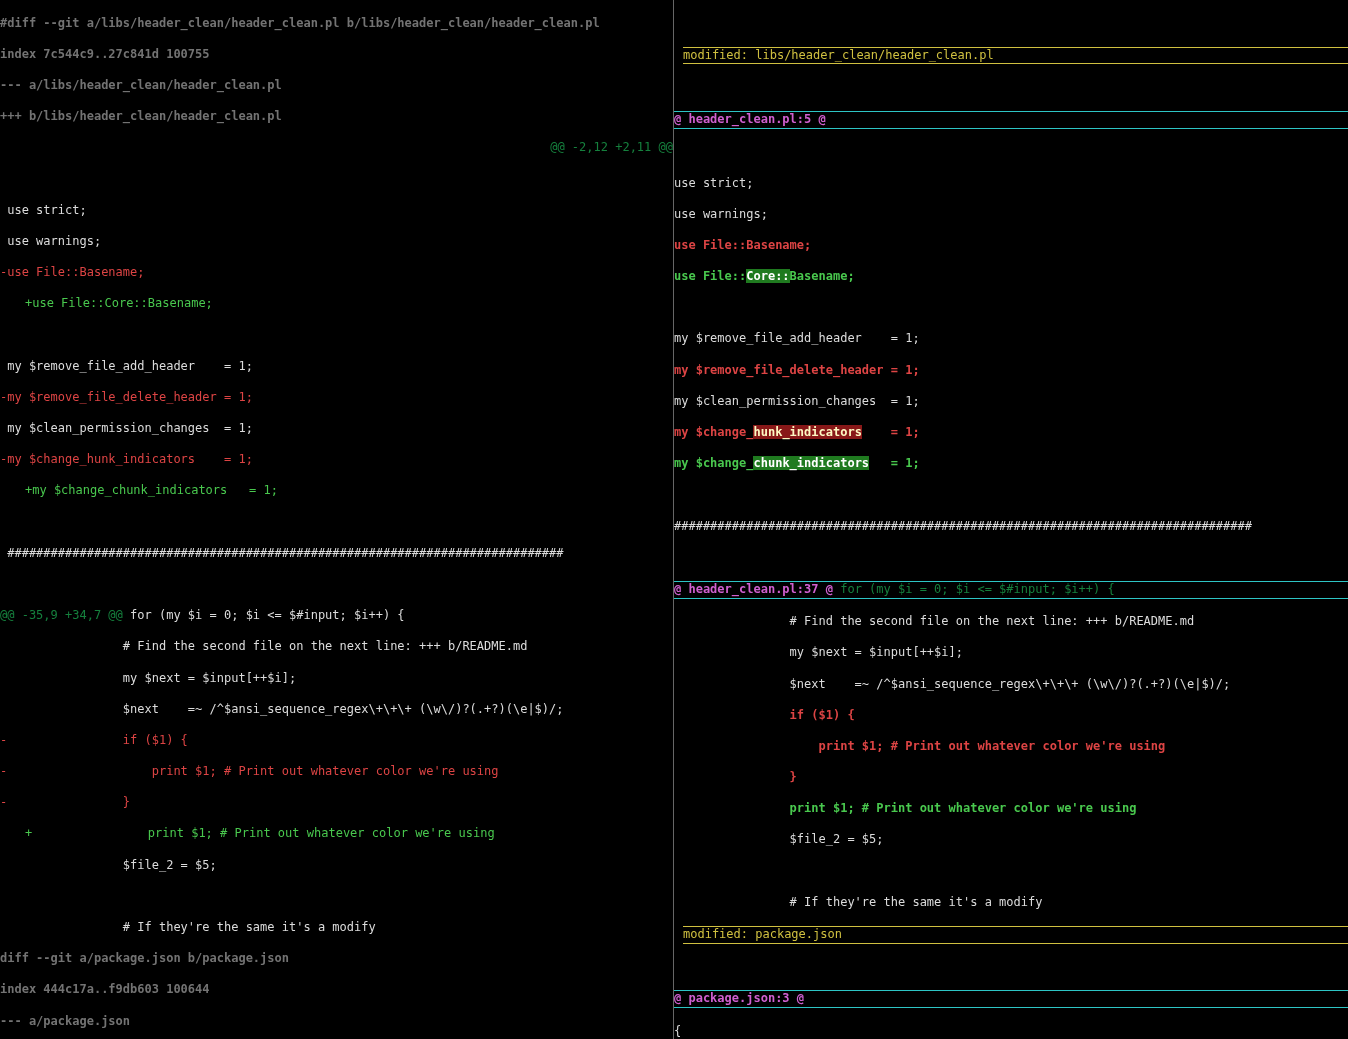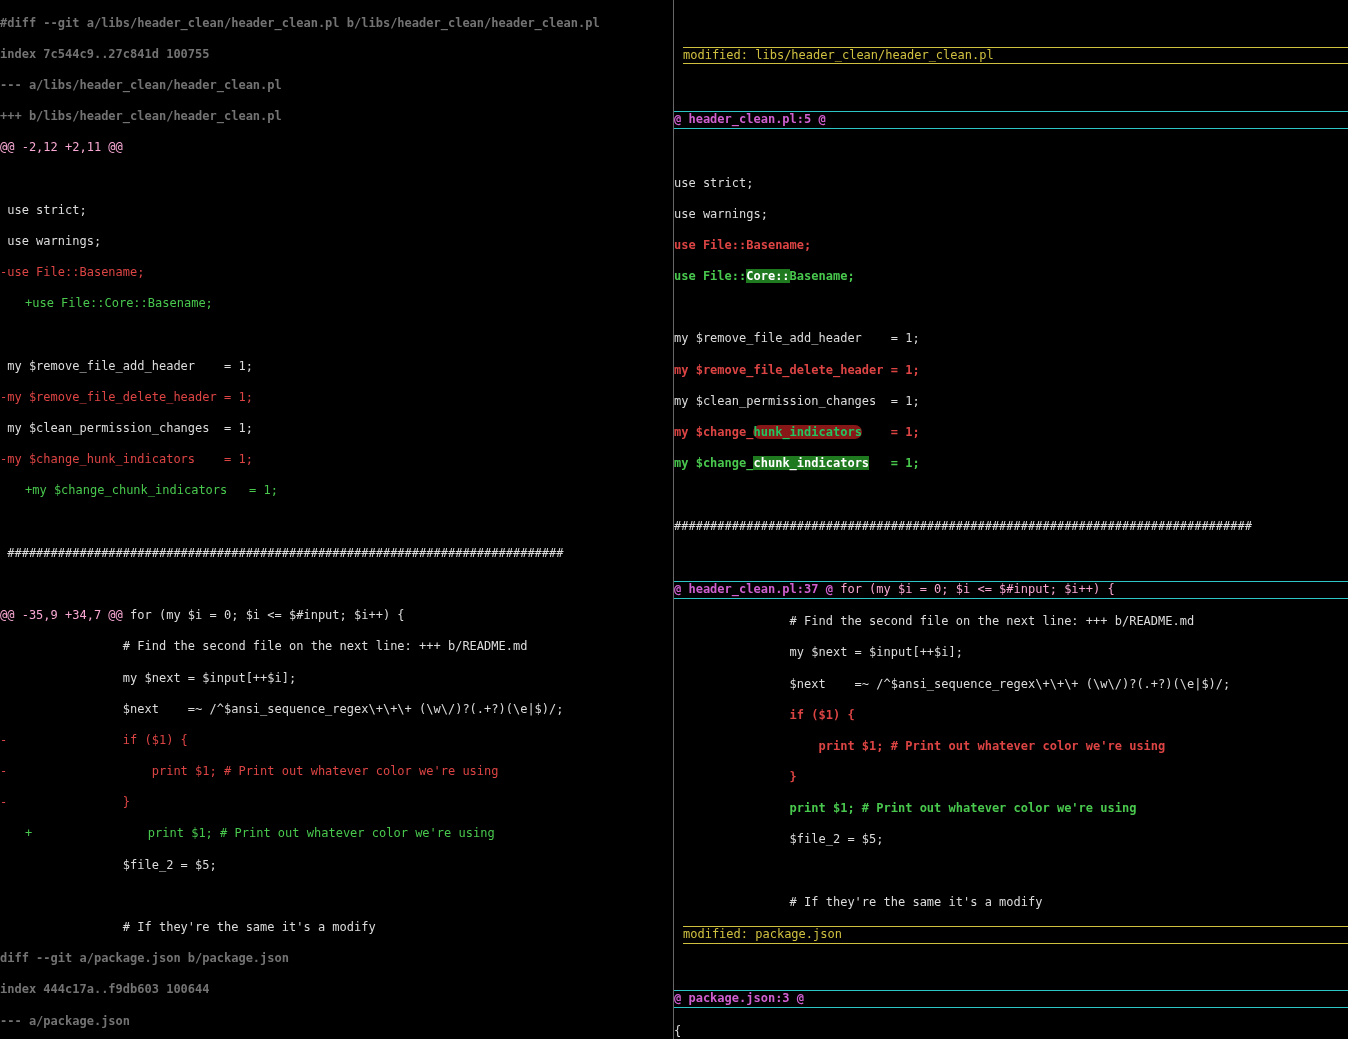--- a/index.html
+++ b/index.html
@@ -13,23 +13,23 @@
     width: 1348px;
     height: 1039px;
     overflow: hidden;
   }
   .pane { width: 50%; overflow: hidden; white-space: pre; }
   .left { border-right: 1px solid #666; }
   .bold { font-weight: bold; }
   .white-b { color: #737373; font-weight: bold; }
   .red { color: #d44; }
   .green { color: #49c84e; padding-left: 25px; }
-  .cyan { color: #f9a8d4; }
+  .cyan { color: #15803d; text-align: right; }
   .magenta-b { color: #d060d0; font-weight: bold; }
-  .bg-red { background: #881818; color: #22c55e; border-radius: 7px; }
+  .bg-red { background: #881818; color: #fef9c3; }
   .bg-green { background: #1f7a1f; color: #fff; }
   .red-bold { color: #d44; font-weight: bold; }
   .green-bold { color: #49c84e; font-weight: bold; }
   .sep-yellow {
     color: #d0c040;
     border-top: 1px solid #d0c040;
     border-bottom: 1px solid #d0c040;
     display: block;
     margin-left: 9px;
   }

